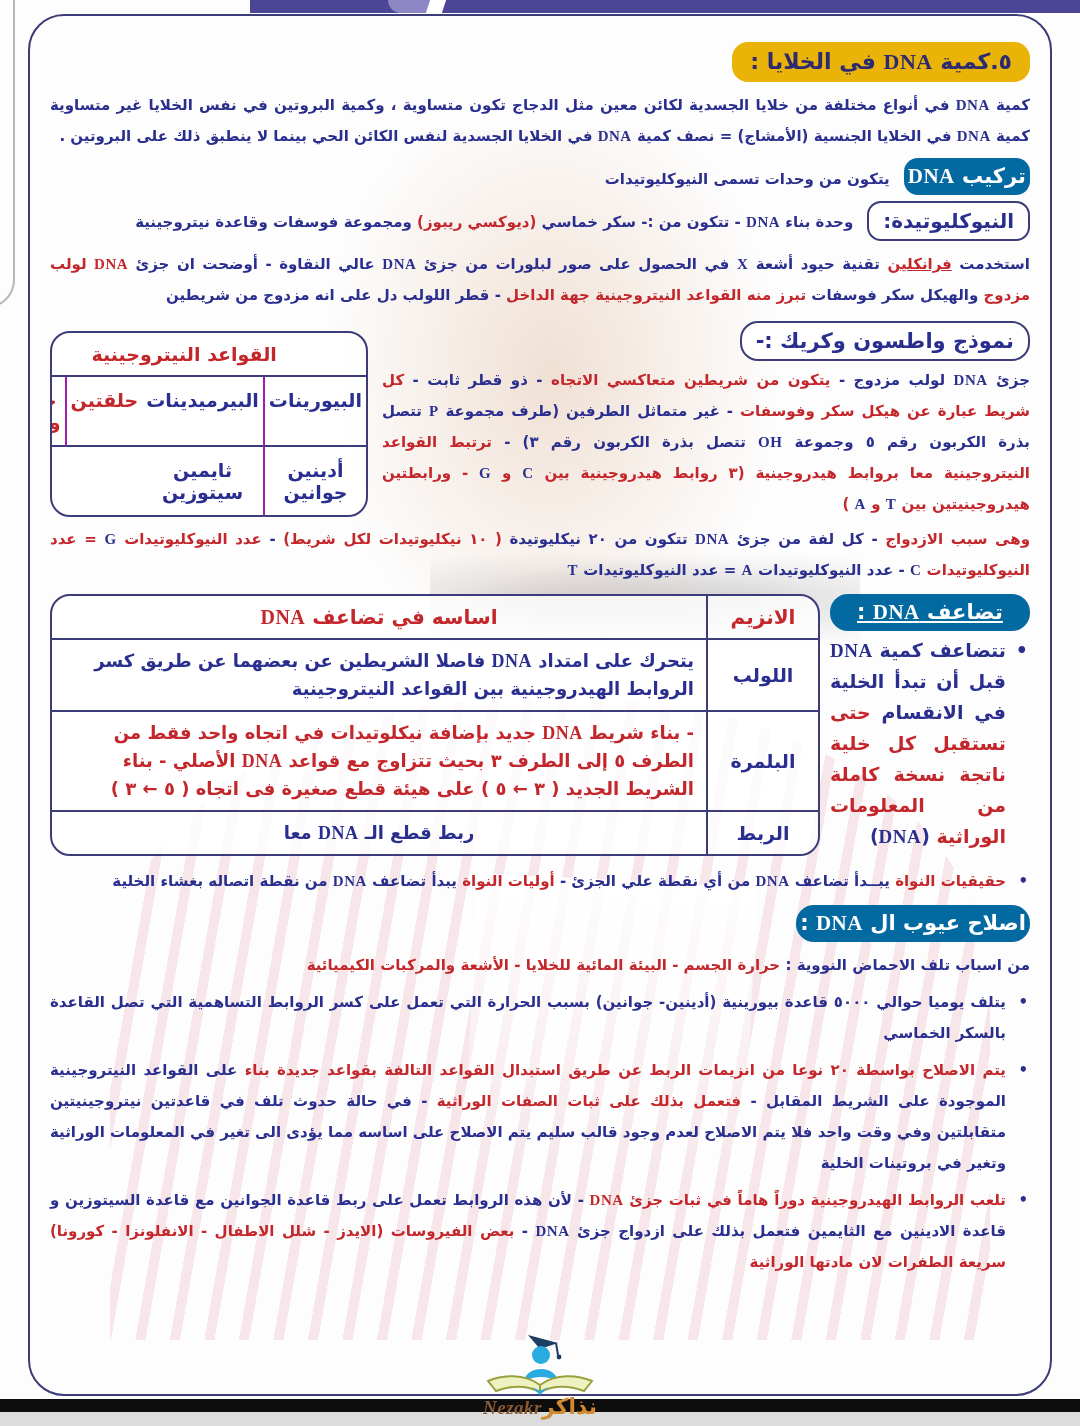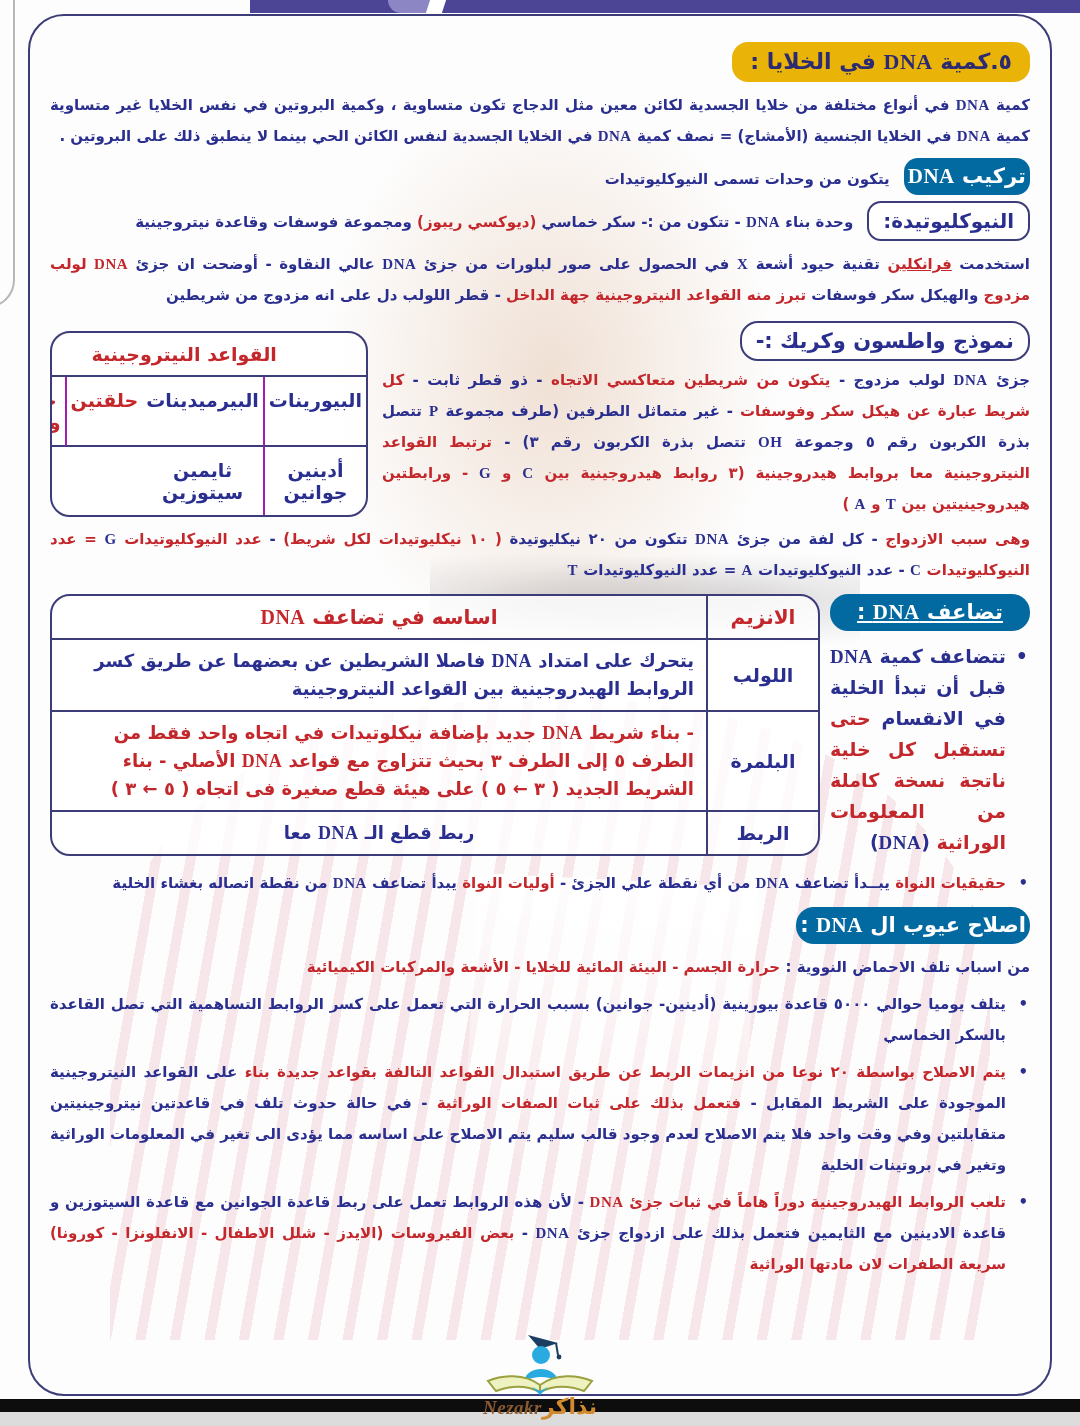--- a/index.html
+++ b/index.html
@@ -49,21 +49,21 @@
   
   .ez-section{display:flex;gap:10px;align-items:flex-start;margin-top:8px;clear:both;}
   .etable{flex:1;border:2.5px solid #3c3c78;border-radius:20px;overflow:hidden;background:rgba(255,255,255,.8);display:grid;grid-template-columns:112px 1fr;font-weight:bold;}
   .etable .ecell{padding:7px 12px;border-bottom:2px solid #3c3c78;font-size:18px;line-height:28px;}
   .etable .ename{border-left:2px solid #3c3c78;display:flex;align-items:center;justify-content:center;color:#2a2f8f;font-size:19px;}
   .etable .ehead{color:#c4272b;text-align:center;font-size:20px;}
   .etable .lastrow{border-bottom:none;}
   .etable .center{text-align:center;}
 
   .sidebar{width:200px;flex:none;}
-  .sidebar .para{font-size:19px;line-height:31px;margin-top:10px;}
+  .sidebar .para{font-size:19px;line-height:31px;margin-top:4px;}
 
   .bullet{position:relative;padding-right:24px;margin-top:6px;}
   .bullet::before{content:"•";position:absolute;right:2px;top:0;color:#2a2f8f;font-weight:bold;}
   .badge-row{margin-top:4px;}
   .w-title{margin:10px 0 4px 0;}
 
   
   .brand{position:absolute;left:50%;bottom:6px;transform:translateX(-50%);z-index:4;text-align:center;line-height:0;}
   .brand .logo-text{font-size:22px;font-weight:bold;line-height:24px;color:#d18a2d;}
   .brand .logo-en{font-family:Liberation Serif, serif;font-style:italic;color:#8a5a33;font-size:19px;letter-spacing:.5px;}

